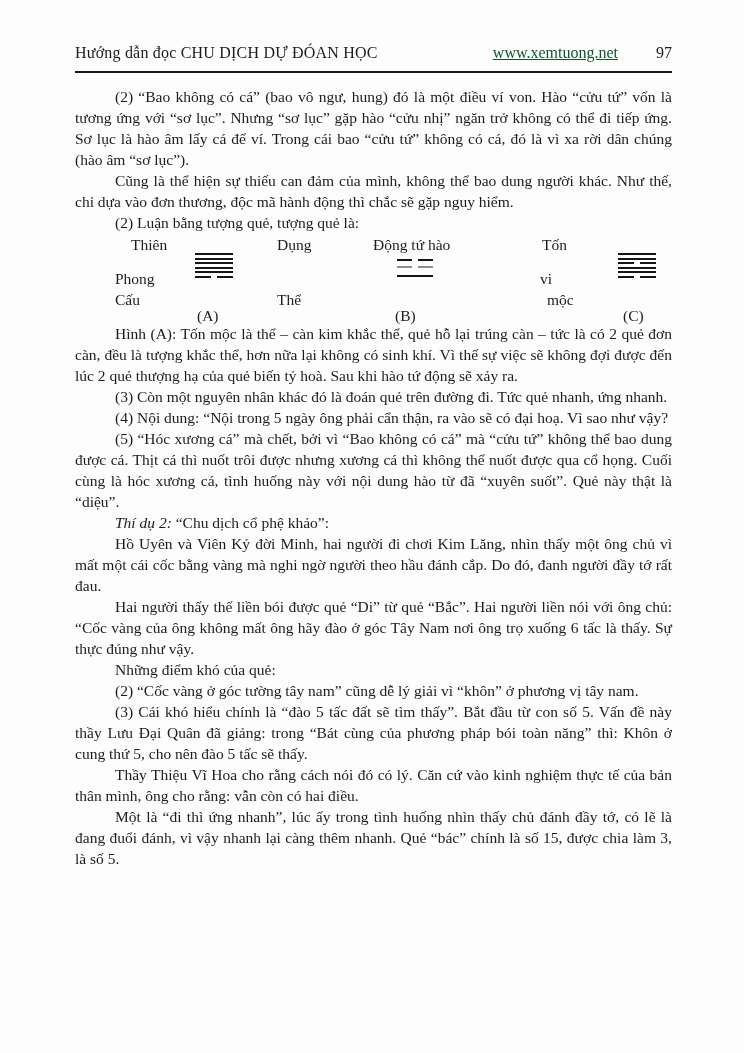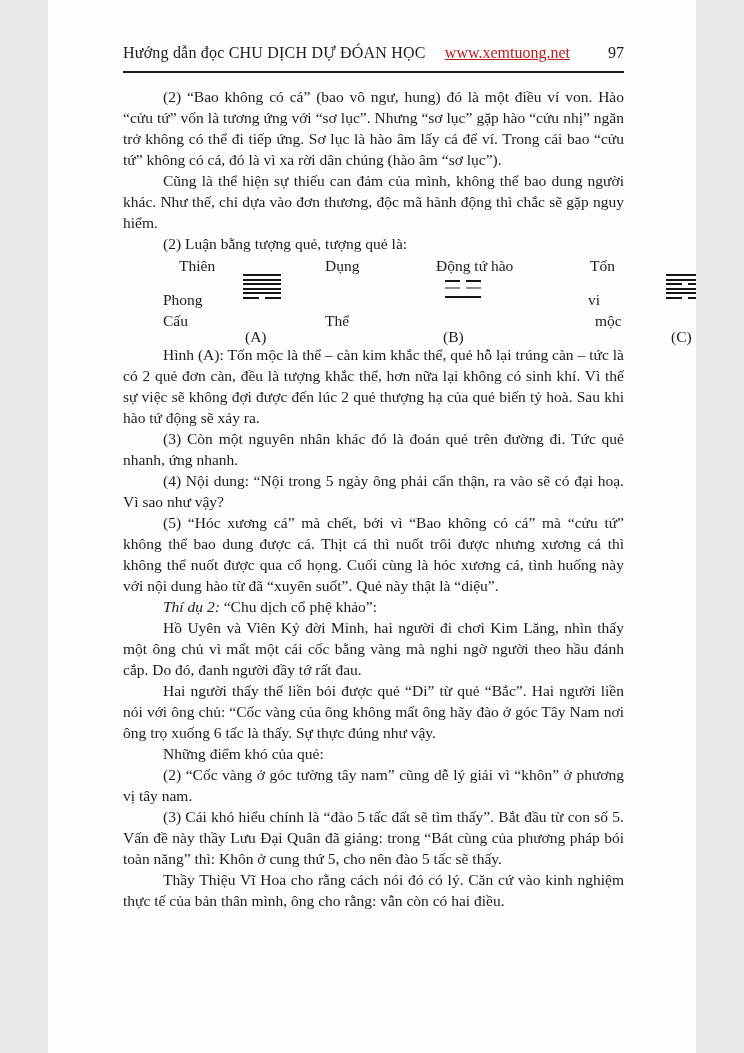--- a/index.html
+++ b/index.html
@@ -1,34 +1,34 @@
 <!DOCTYPE html>
 <html><head>
 <meta charset="utf-8">
 <style>
   html, body { margin: 0; padding: 0; background: #e8e8e8; }
   .page {
     position: relative;
-    width: 648px; height: 1053px;
+    width: 744px; height: 1053px;
     background: #fdfdfd;
     font-family: "Liberation Serif", "DejaVu Serif", serif;
     color: #1c1c1c;
     overflow: hidden;
     margin: 0 auto;
   }
   .inner { margin: 0 72px 0 75px; }
   .hdr {
     display: flex; align-items: baseline;
     padding-top: 44px; padding-bottom: 9px;
     border-bottom: 2px solid #1a1a1a;
     font-size: 16px;
   }
   .hdr-title { flex: 0 0 auto; letter-spacing: 0.2px; }
   .hdr-spacer { flex: 1 1 auto; }
-  .hdr-link { color: #b91c1c; text-decoration: underline; margin-right: 38px; }
+  .hdr-link { color: #14532d; text-decoration: underline; margin-right: 38px; }
   .hdr-page { flex: 0 0 auto; }
   .bodytext { margin-top: 13px; font-size: 15.5px; line-height: 21px; text-align: justify; }
   .bodytext p { margin: 0; text-indent: 40px; }
   .ital { font-style: italic; }
 
   .figure { position: relative; height: 90px; }
   .fig-label { position: absolute; white-space: nowrap; }
   .fig-caption { position: absolute; white-space: nowrap; }
 
   .hexagram { position: absolute; width: 38px; display: flex; flex-direction: column; gap: 2.6px; }
@@ -71,21 +71,21 @@
             <div class="hexline solid"></div>
             <div class="hexline solid"></div>
             <div class="hexline broken">
               <span class="seg"></span>
               <span class="seg"></span>
             </div>
           </div>
         <span class="fig-caption" style="left:122px; top:72px;">(A)</span>
 
         <span class="fig-label" style="left:202px; top:1px;">Dụng</span>
-        <span class="fig-label" style="left:313px; top:1px;">Động tứ hào</span>
+        <span class="fig-label" style="left:298px; top:1px;">Động tứ hào</span>
         <div class="hexagram hexb" style="left:322px; top:26px;">
             <div class="hexline broken">
               <span class="seg"></span>
               <span class="seg"></span>
             </div>
             <div class="hexline broken-gray">
               <span class="seg"></span>
               <span class="seg"></span>
             </div>
             <div class="hexline solid"></div>
@@ -117,16 +117,17 @@
       <p>(3) Còn một nguyên nhân khác đó là đoán quẻ trên đường đi. Tức quẻ nhanh, ứng nhanh.</p>
       <p>(4) Nội dung: “Nội trong 5 ngày ông phải cẩn thận, ra vào sẽ có đại hoạ. Vì sao như vậy?</p>
       <p>(5) “Hóc xương cá” mà chết, bởi vì “Bao không có cá” mà “cửu tứ” không thể bao dung được cá. Thịt cá thì nuốt trôi được nhưng xương cá thì không thể nuốt được qua cổ họng. Cuối cùng là hóc xương cá, tình huống này với nội dung hào từ đã “xuyên suốt”. Quẻ này thật là “diệu”.</p>
       <p><span class="ital">Thí dụ 2:</span><span> “Chu dịch cổ phệ khảo”:</span></p>
       <p>Hồ Uyên và Viên Kỷ đời Minh, hai người đi chơi Kim Lăng, nhìn thấy một ông chủ vì mất một cái cốc bằng vàng mà nghi ngờ người theo hầu đánh cắp. Do đó, đanh người đầy tớ rất đau.</p>
       <p>Hai người thấy thế liền bói được quẻ “Di” từ quẻ “Bắc”. Hai người liền nói với ông chủ: “Cốc vàng của ông không mất ông hãy đào ở góc Tây Nam nơi ông trọ xuống 6 tấc là thấy. Sự thực đúng như vậy.</p>
       <p>Những điểm khó của quẻ:</p>
       <p>(2) “Cốc vàng ở góc tường tây nam” cũng dễ lý giải vì “khôn” ở phương vị tây nam.</p>
       <p>(3) Cái khó hiểu chính là “đào 5 tấc đất sẽ tìm thấy”. Bắt đầu từ con số 5. Vấn đề này thầy Lưu Đại Quân đã giảng: trong “Bát cùng của phương pháp bói toàn năng” thì: Khôn ở cung thứ 5, cho nên đào 5 tấc sẽ thấy.</p>
       <p>Thầy Thiệu Vĩ Hoa cho rằng cách nói đó có lý. Căn cứ vào kinh nghiệm thực tế của bản thân mình, ông cho rằng: vẫn còn có hai điều.</p>
+      <p>Một là “đi thì ứng nhanh”, lúc ấy trong tình huống nhìn thấy chủ đánh đầy tớ, có lẽ là đang đuổi đánh, vì vậy nhanh lại càng thêm nhanh. Quẻ “bác” chính là số 15, được chia làm 3, là số 5.</p>
     </div>
 
   </div>
 </div>
 
 </body></html>

